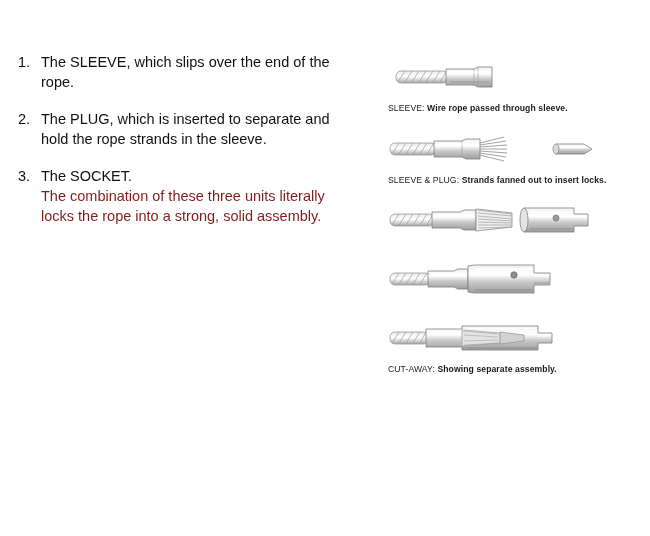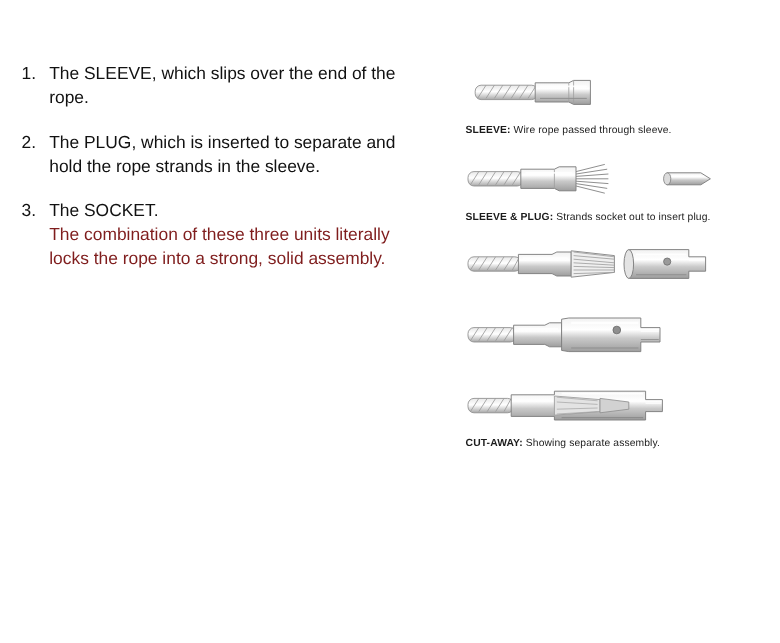--- a/index.html
+++ b/index.html
@@ -73,24 +73,24 @@
   }
   .fig-caption {
     font-size: 8.6px;
     font-weight: bold;
     line-height: 10.5px;
     color: #1b1b1b;
     letter-spacing: 0.1px;
     margin-top: 2px;
   }
   .fig-caption .lead {
+    font-weight: normal;
+  }
+  .fig-caption .rest {
     font-weight: bold;
-  }
-  .fig-caption .rest {
-    font-weight: normal;
   }
 
   svg { display: block; }
 </style>
 </head>
 <body>
 
 <div class="page">
 
   <div class="list-col">
@@ -183,21 +183,21 @@
               <path d="M92 26 L118 30"></path>
             <path d="M92 28 L116 34"></path>
           </g>
 
           <path d="M168 17 L196 17 L204 22 L196 27 L168 27 Z" fill="url(#metal1)" stroke="#7f7f7f" stroke-width="0.8"></path>
           <ellipse cx="168" cy="22" rx="3" ry="5" fill="#dcdcdc" stroke="#7f7f7f" stroke-width="0.7"></ellipse>
           <line x1="172" y1="19.5" x2="196" y2="19.5" stroke="#ffffff" stroke-width="1.2" opacity="0.85"></line>
         </svg>
       </div>
       <div class="fig-caption">
-        <span class="lead">SLEEVE &amp; PLUG:</span><span class="rest"> Strands socket out to insert plug.</span>
+        <span class="lead">SLEEVE &amp; PLUG:</span><span class="rest"> Strands fanned out to insert locks.</span>
       </div>
     </div>
 
     <div class="figure">
       <div class="fig-art">
         <svg width="255" height="46" viewBox="0 0 255 46">
           <rect x="2" y="16" width="44" height="12" rx="5" fill="url(#rope1)" stroke="#8c8c8c" stroke-width="0.7"></rect>
           <g stroke="#9a9a9a" stroke-width="0.7" fill="none">
             <path d="M4 27 L11 16"></path>
               <path d="M11 27 L18 16"></path>

